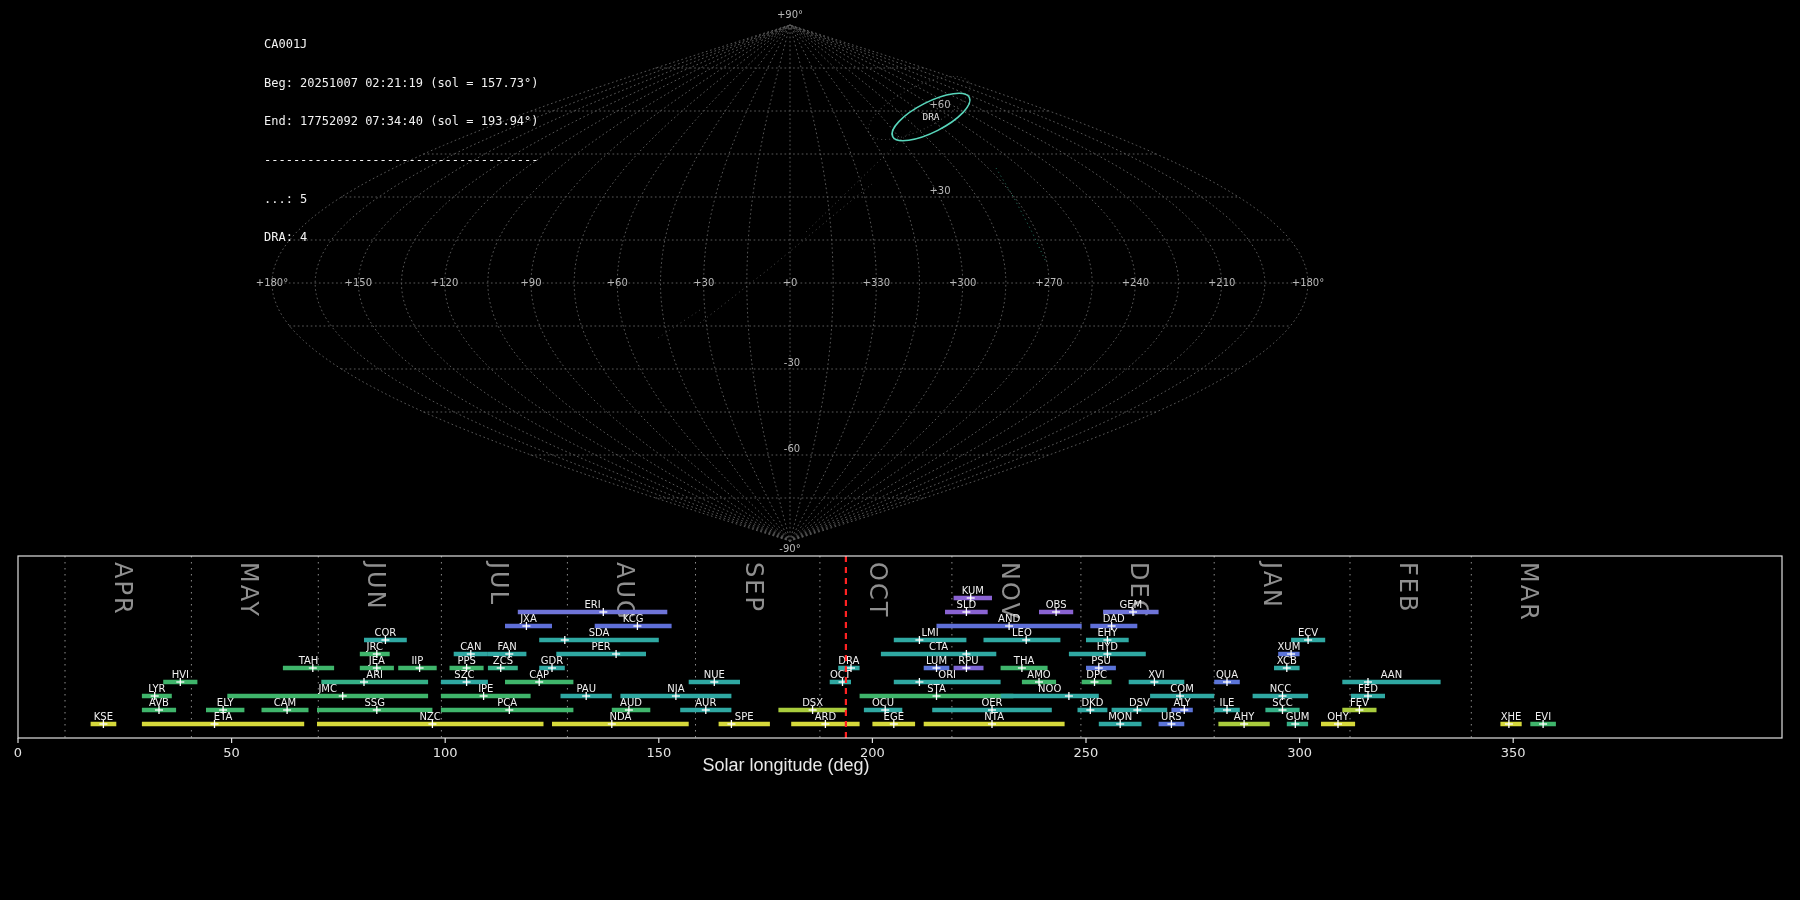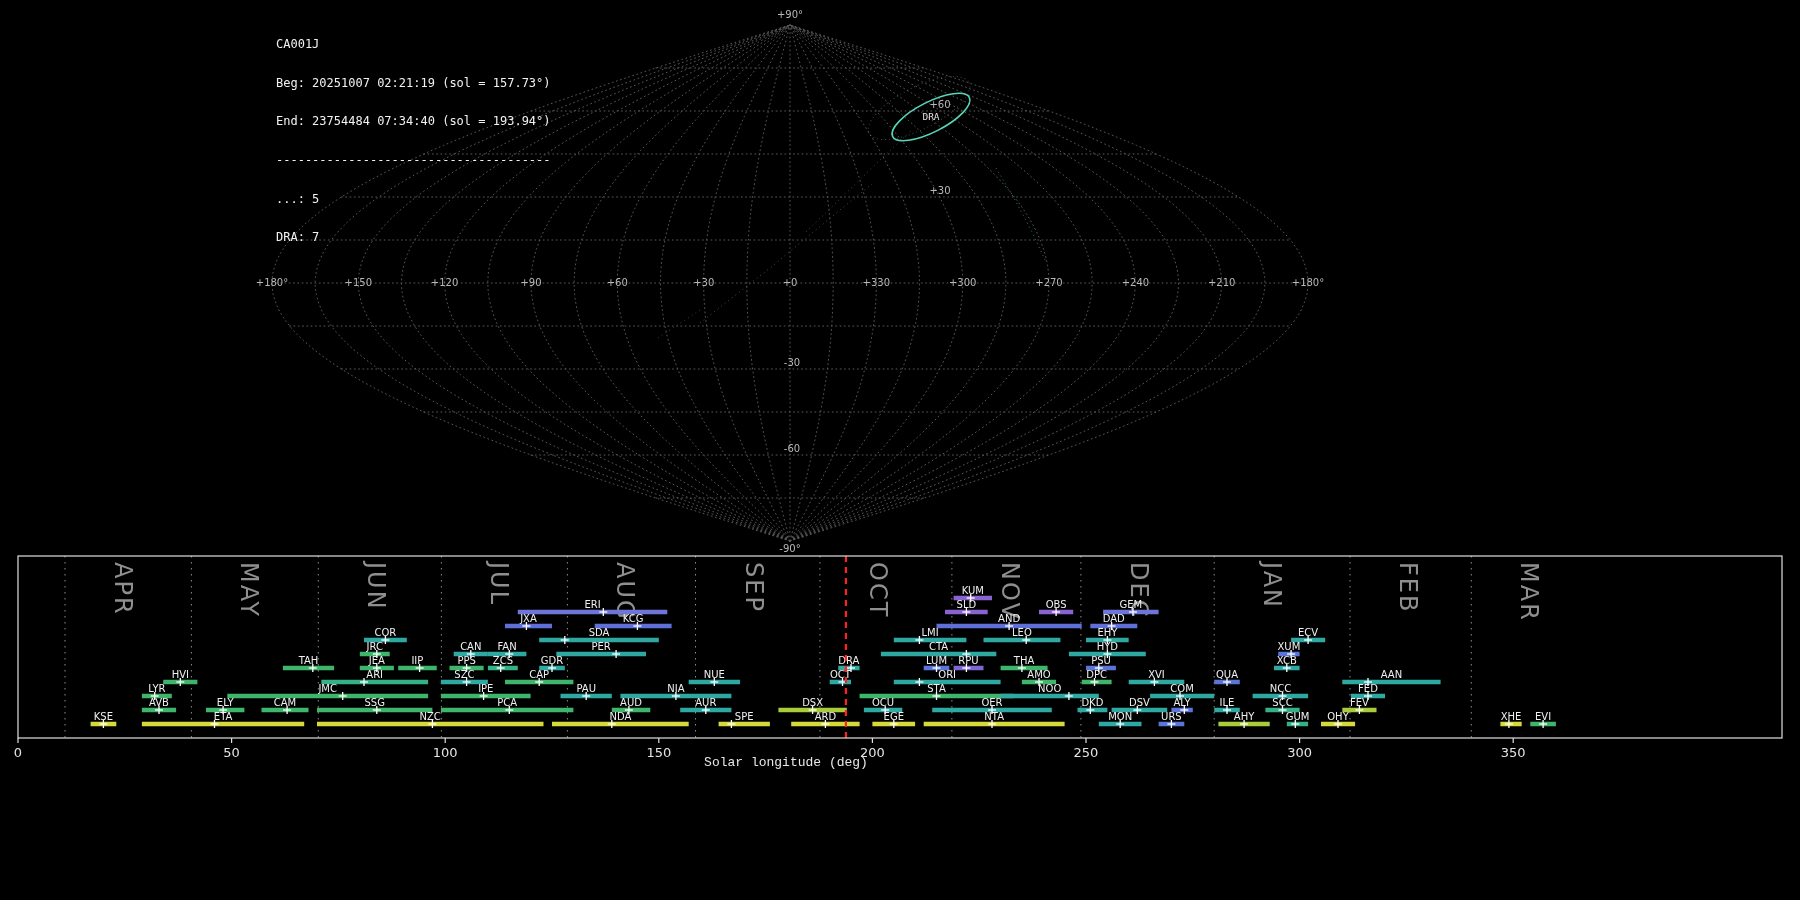--- a/index.html
+++ b/index.html
@@ -1,23 +1,23 @@
 <!DOCTYPE html>
 <html><head>
 <meta charset="utf-8">
 <style>
   html,body{margin:0;padding:0;background:#000;}
   #root{position:relative;width:1800px;height:900px;background:#000;overflow:hidden;
         font-family:"DejaVu Sans",sans-serif;}
   #scene{position:absolute;left:0;top:0;}
-  #session-info{position:absolute;left:276px;top:12px;color:#f2f2f2;
+  #session-info{position:absolute;left:264px;top:12px;color:#f2f2f2;
         font-family:"DejaVu Sans Mono",monospace;font-size:12px;line-height:12.9px;
         white-space:pre;}
   #axis-title{position:absolute;left:786px;top:755px;transform:translateX(-50%);
-        color:#e8e8e8;font-size:13px;font-family:Liberation Mono, monospace;}
+        color:#e8e8e8;font-size:18px;font-family:Liberation Sans, sans-serif;}
 </style>
 </head>
 <body>
 
 <div id="root">
   <svg id="scene" width="1800" height="900">
       <g fill="none" stroke="#a0a0a0" stroke-width="1" stroke-dasharray="0.9 3.4" stroke-linecap="round" opacity="0.55">
         <line x1="655.9" y1="498.0" x2="924.1" y2="498.0"></line>
         <line x1="531.0" y1="455.0" x2="1049.0" y2="455.0"></line>
         <line x1="423.7" y1="412.0" x2="1156.3" y2="412.0"></line>
@@ -657,20 +657,20 @@
         <line x1="1299.6" y1="738" x2="1299.6" y2="743" stroke="#e0e0e0" stroke-width="1.2"></line>
         <text x="1299.6" y="757" text-anchor="middle" fill="#e4e4e4" font-size="13" font-family="DejaVu Sans, sans-serif">300</text>
         <line x1="1513.2" y1="738" x2="1513.2" y2="743" stroke="#e0e0e0" stroke-width="1.2"></line>
         <text x="1513.2" y="757" text-anchor="middle" fill="#e4e4e4" font-size="13" font-family="DejaVu Sans, sans-serif">350</text>
       </g>
     </svg>
 
   <div id="session-info">
     <div>CA001J</div>
     <div>Beg: 20251007 02:21:19 (sol = 157.73°)</div>
-    <div>End: 23754484 07:34:40 (sol = 193.94°)</div>
+    <div>End: 17752092 07:34:40 (sol = 193.94°)</div>
     <div>--------------------------------------</div>
     <div>...: 5</div>
-    <div>DRA: 7</div>
+    <div>DRA: 4</div>
   </div>
 
   <div id="axis-title">Solar longitude (deg)</div>
 </div>
 
 </body></html>

